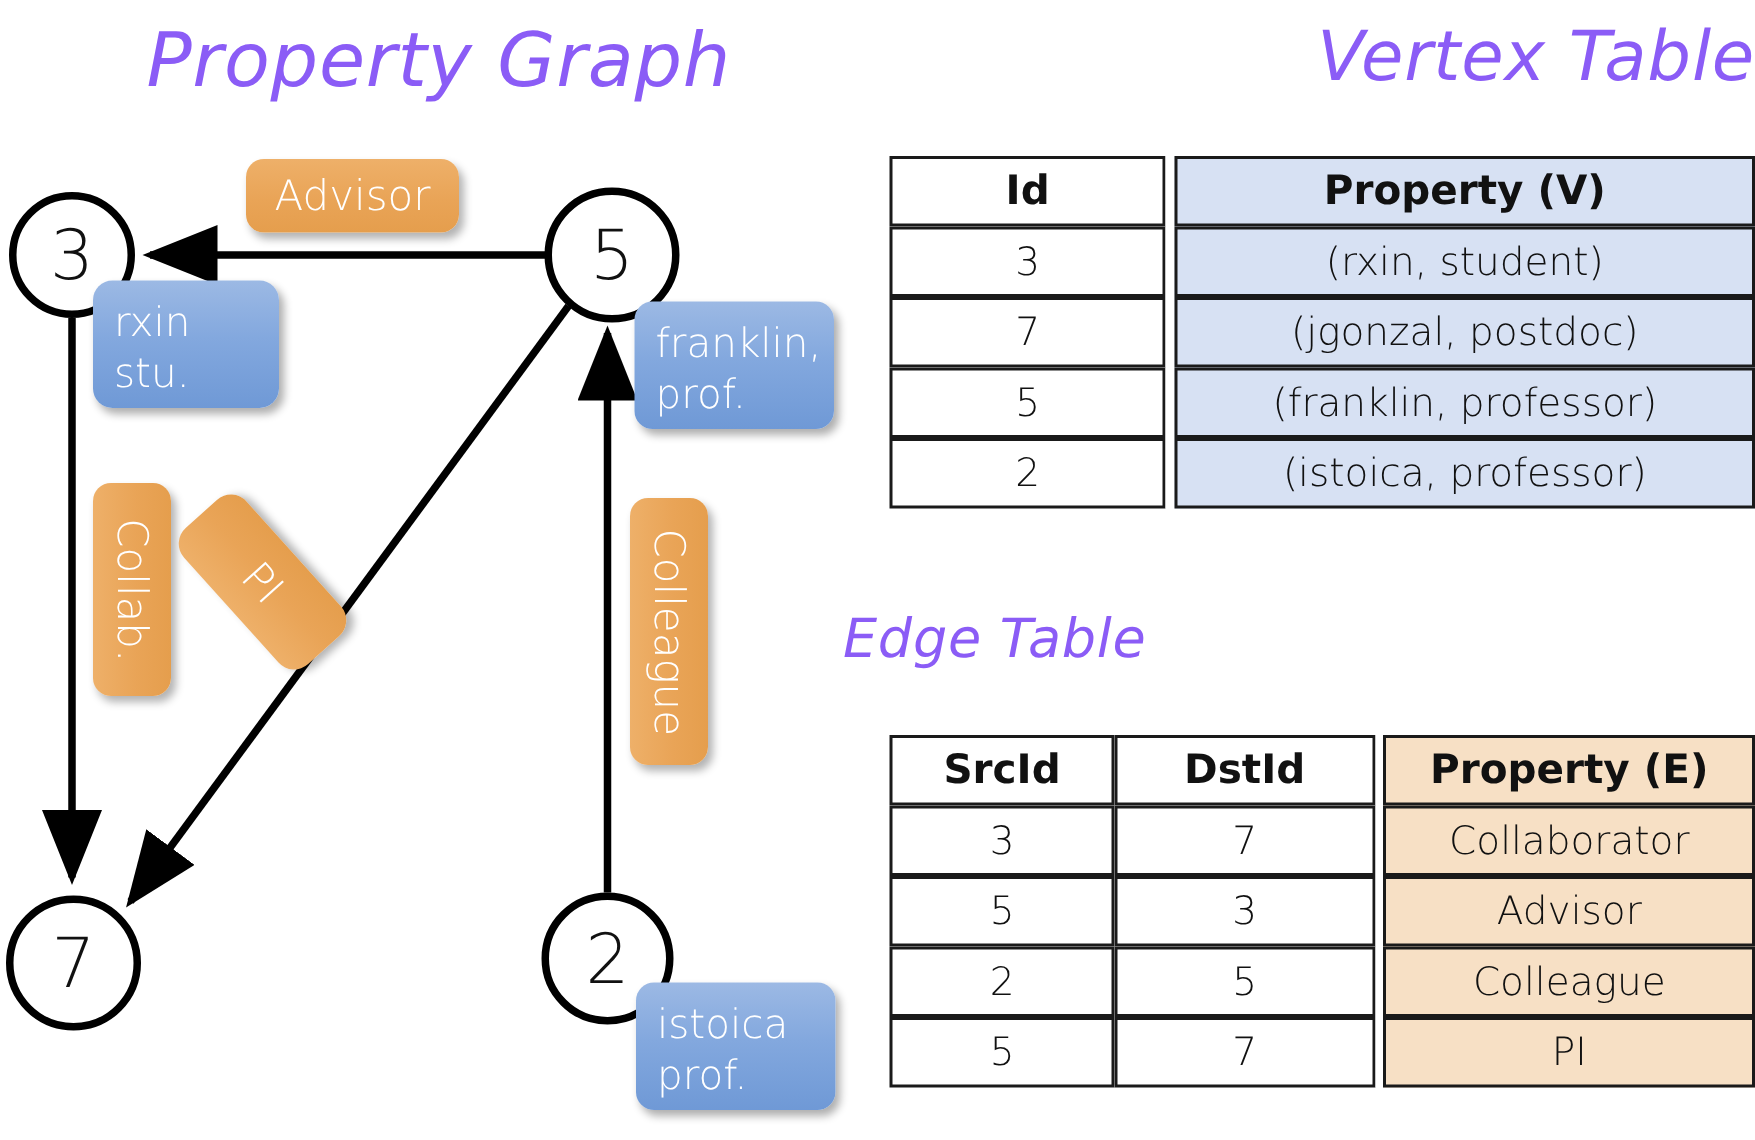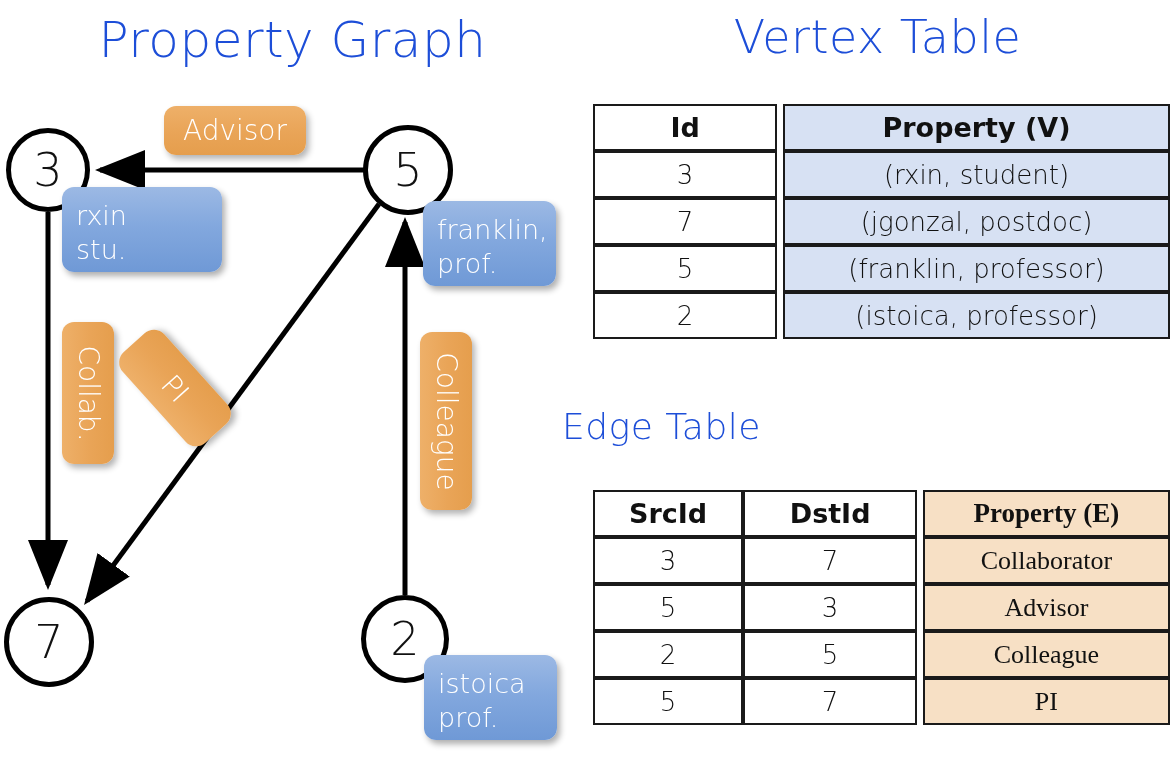--- a/index.html
+++ b/index.html
@@ -15,32 +15,33 @@
     font-family: "Liberation Sans", sans-serif;
     color: #000;
   }
 
   
   .section-title {
     position: absolute;
     font-weight: 300;
     font-family: "DejaVu Sans", sans-serif;
     letter-spacing: 0.5px;
-    color: #1d4ed8;
+    color: #8b5cf6;
     white-space: nowrap;
+    font-style: italic;
   }
   #title-property-graph {
     left: 0; top: 12px; width: 585px;
     text-align: center;
     font-size: 50px;
     line-height: 56px;
   }
   #title-vertex-table {
     left: 585px; top: 10px; width: 585px;
-    text-align: center;
+    text-align: right;
     font-size: 46px;
     line-height: 54px;
   }
   #title-edge-table {
     left: 562px; top: 400px; width: 585px;
     font-size: 36px;
     line-height: 54px;
   }
 
   
@@ -139,21 +140,21 @@
     font-weight: 700;
     font-size: 27px;
   }
   .sep-col {
     border: none !important;
     width: 6px;
     background: #fff !important;
     padding: 0 !important;
   }
   .blue-cell { background: #d7e1f3 !important; }
-  .orange-cell { background: #f7e0c5 !important; font-family: Liberation Serif, serif; }
+  .orange-cell { background: #f7e0c5 !important; }
 
   #vertex-table { left: 593px; top: 104px; }
   #vertex-table .c-id   { width: 182px; }
   #vertex-table .c-prop { width: 386px; }
 
   #edge-table { left: 593px; top: 490px; }
   #edge-table .c-src  { width: 148px; }
   #edge-table .c-dst  { width: 172px; }
   #edge-table .c-prop { width: 246px; }
 </style>
@@ -190,21 +191,21 @@
   <div class="node-circle" style="left:363px; top:125px; width:90px; height:90px;">
     <span>5</span>
   </div>
   <div class="node-circle" style="left:4px; top:597px; width:90px; height:90px;">
     <span>7</span>
   </div>
   <div class="node-circle" style="left:361px; top:595px; width:88px; height:88px;">
     <span>2</span>
   </div>
 
-  <div class="prop-chip" style="left:62px; top:187px; width:160px; height:85px;">rxin
+  <div class="prop-chip" style="left:62px; top:187px; width:124px; height:85px;border-radius:13px;">rxin
 stu.</div>
 
   <div class="prop-chip" style="left:423px; top:190px; width:133px; height:85px;margin-top:11px;">franklin,
 prof.</div>
 
 
   <div class="prop-chip" style="left:424px; top:655px; width:133px; height:85px;">istoica
 prof.</div>
 
   <div class="edge-chip horiz" style="left:164px; top:106px; width:142px; height:49px;">

